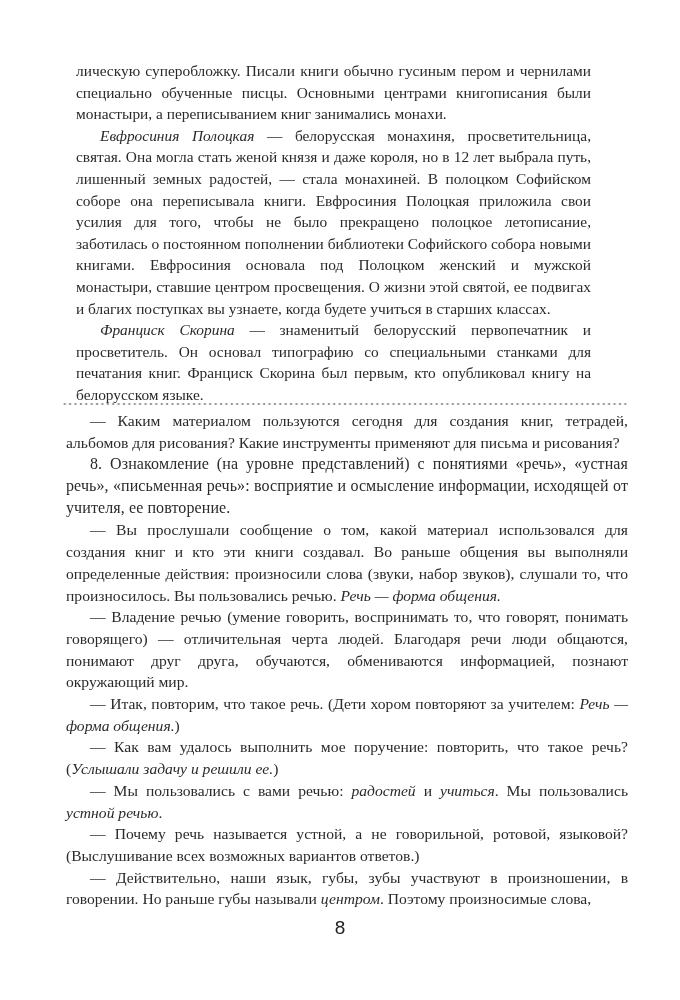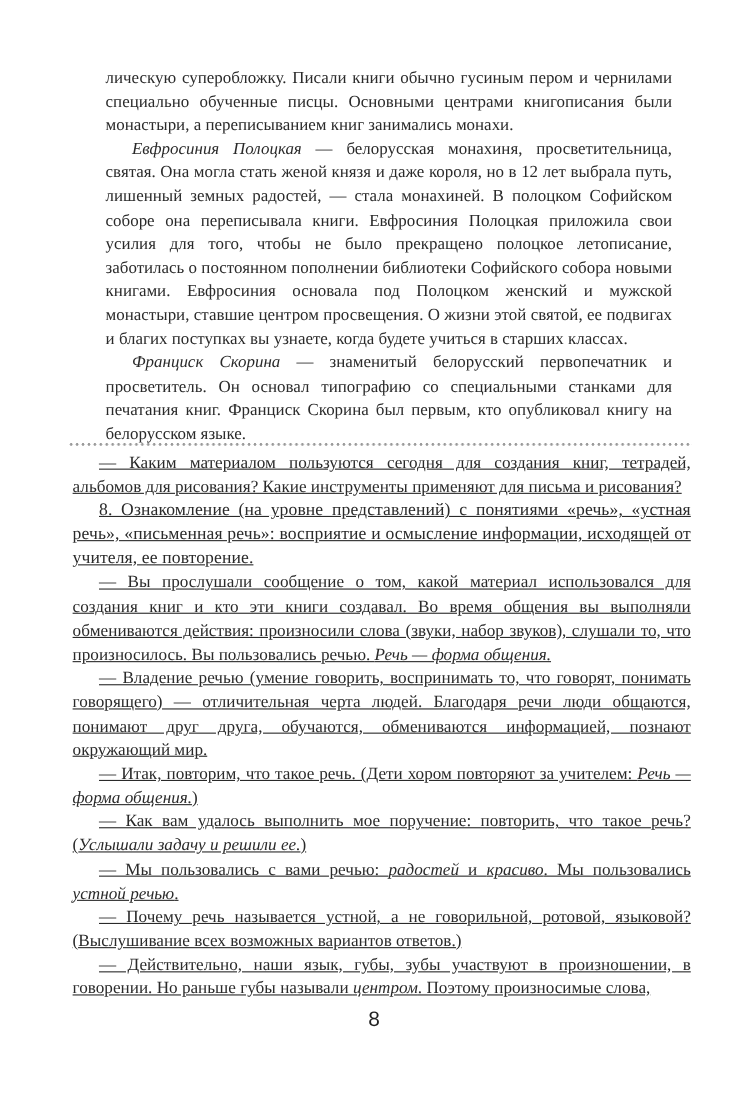--- a/index.html
+++ b/index.html
@@ -1,48 +1,48 @@
 <!DOCTYPE html>
 <html><head>
 <meta charset="utf-8">
 <style>
   html, body { margin: 0; padding: 0; background: #ffffff; }
   body { width: 680px; height: 1000px; position: relative; overflow: hidden;
          font-family: "Liberation Serif", "DejaVu Serif", serif; color: #2a2a2a; }
-  .info-block { position: absolute; left: 96px; top: 60px; width: 515px;
+  .info-block { position: absolute; left: 76px; top: 60px; width: 515px;
                 font-size: 15.4px; line-height: 21.6px; text-align: justify; }
   .info-block p { margin: 0; }
   .info-block p.indent { text-indent: 24px; }
   .separator { position: absolute; left: 62px; top: 402px; width: 567px; height: 4px;
                background-image: radial-gradient(circle, #9a9a9a 1.2px, transparent 1.5px);
                background-size: 5.4px 4px; background-repeat: repeat-x; }
   .main { position: absolute; left: 66px; top: 410px; width: 562px;
-          font-size: 15.6px; line-height: 21.7px; text-align: justify; text-decoration: underline; }
+          font-size: 15.6px; line-height: 21.7px; text-align: justify; }
   .main p { margin: 0; text-indent: 24px; }
   .main p.heading { font-size: 16px; line-height: 22px; letter-spacing: 0.1px; }
   em, .it { font-style: italic; }
   .page-number { position: absolute; left: 0; width: 680px; top: 917px; text-align: center;
                  font-family: "Liberation Sans", "DejaVu Sans", sans-serif; font-size: 19px; color: #222; }
 </style>
 </head>
 <body>
 
 <div class="info-block">
   <p>лическую суперобложку. Писали книги обычно гусиным пером и чернилами специально обученные писцы. Основными центрами книгописания были монастыри, а переписыванием книг занимались монахи.</p>
   <p class="indent"><em>Евфросиния Полоцкая</em><span> — белорусская монахиня, просветительница, святая. Она могла стать женой князя и даже короля, но в 12 лет выбрала путь, лишенный земных радостей, — стала монахиней. В полоцком Софийском соборе она переписывала книги. Евфросиния Полоцкая приложила свои усилия для того, чтобы не было прекращено полоцкое летописание, заботилась о постоянном пополнении библиотеки Софийского собора новыми книгами. Евфросиния основала под Полоцком женский и мужской монастыри, ставшие центром просвещения. О жизни этой святой, ее подвигах и благих поступках вы узнаете, когда будете учиться в старших классах.</span></p>
   <p class="indent"><em>Франциск Скорина</em><span> — знаменитый белорусский первопечатник и просветитель. Он основал типографию со специальными станками для печатания книг. Франциск Скорина был первым, кто опубликовал книгу на белорусском языке.</span></p>
 </div>
 
 <div class="separator"></div>
 
 <div class="main">
   <p>— Каким материалом пользуются сегодня для создания книг, тетрадей, альбомов для рисования? Какие инструменты применяют для письма и рисования?</p>
   <p class="heading">8. Ознакомление (на уровне представлений) с понятиями «речь», «устная речь», «письменная речь»: восприятие и осмысление информации, исходящей от учителя, ее повторение.</p>
-  <p><span>— Вы прослушали сообщение о том, какой материал использовался для создания книг и кто эти книги создавал. Во время общения вы выполняли обмениваются действия: произносили слова (звуки, набор звуков), слушали то, что произносилось. Вы пользовались речью. </span><em>Речь — форма общения.</em></p>
+  <p><span>— Вы прослушали сообщение о том, какой материал использовался для создания книг и кто эти книги создавал. Во раньше общения вы выполняли определенные действия: произносили слова (звуки, набор звуков), слушали то, что произносилось. Вы пользовались речью. </span><em>Речь — форма общения.</em></p>
   <p>— Владение речью (умение говорить, воспринимать то, что говорят, понимать говорящего) — отличительная черта людей. Благодаря речи люди общаются, понимают друг друга, обучаются, обмениваются информацией, познают окружающий мир.</p>
   <p><span>— Итак, повторим, что такое речь. (Дети хором повторяют за учителем: </span><em>Речь — форма общения.</em><span>)</span></p>
   <p><span>— Как вам удалось выполнить мое поручение: повторить, что такое речь? (</span><em>Услышали задачу и решили ее.</em><span>)</span></p>
-  <p><span>— Мы пользовались с вами речью: </span><em>радостей</em><span> и </span><em>красиво</em><span>. Мы пользовались </span><em>устной речью</em><span>.</span></p>
+  <p><span>— Мы пользовались с вами речью: </span><em>радостей</em><span> и </span><em>учиться</em><span>. Мы пользовались </span><em>устной речью</em><span>.</span></p>
   <p>— Почему речь называется устной, а не говорильной, ротовой, языковой? (Выслушивание всех возможных вариантов ответов.)</p>
   <p><span>— Действительно, наши язык, губы, зубы участвуют в произношении, в говорении. Но раньше губы называли </span><em>центром</em><span>. Поэтому произносимые слова,</span></p>
 </div>
 
 <div class="page-number">8</div>
 
 </body></html>

